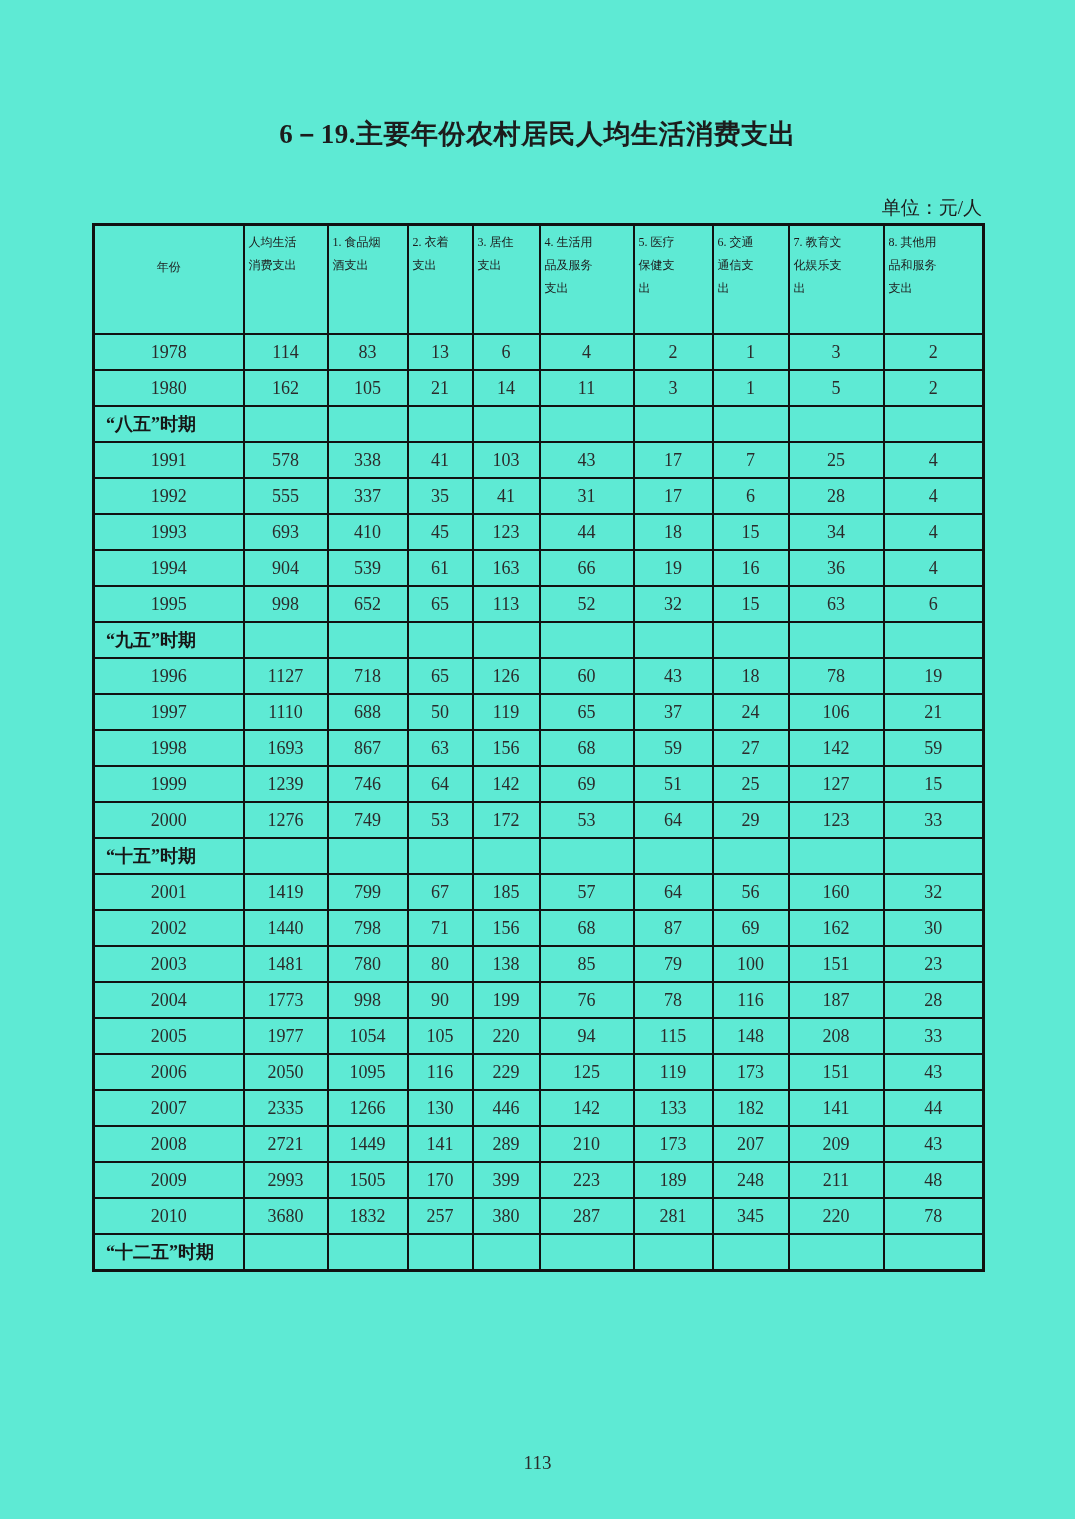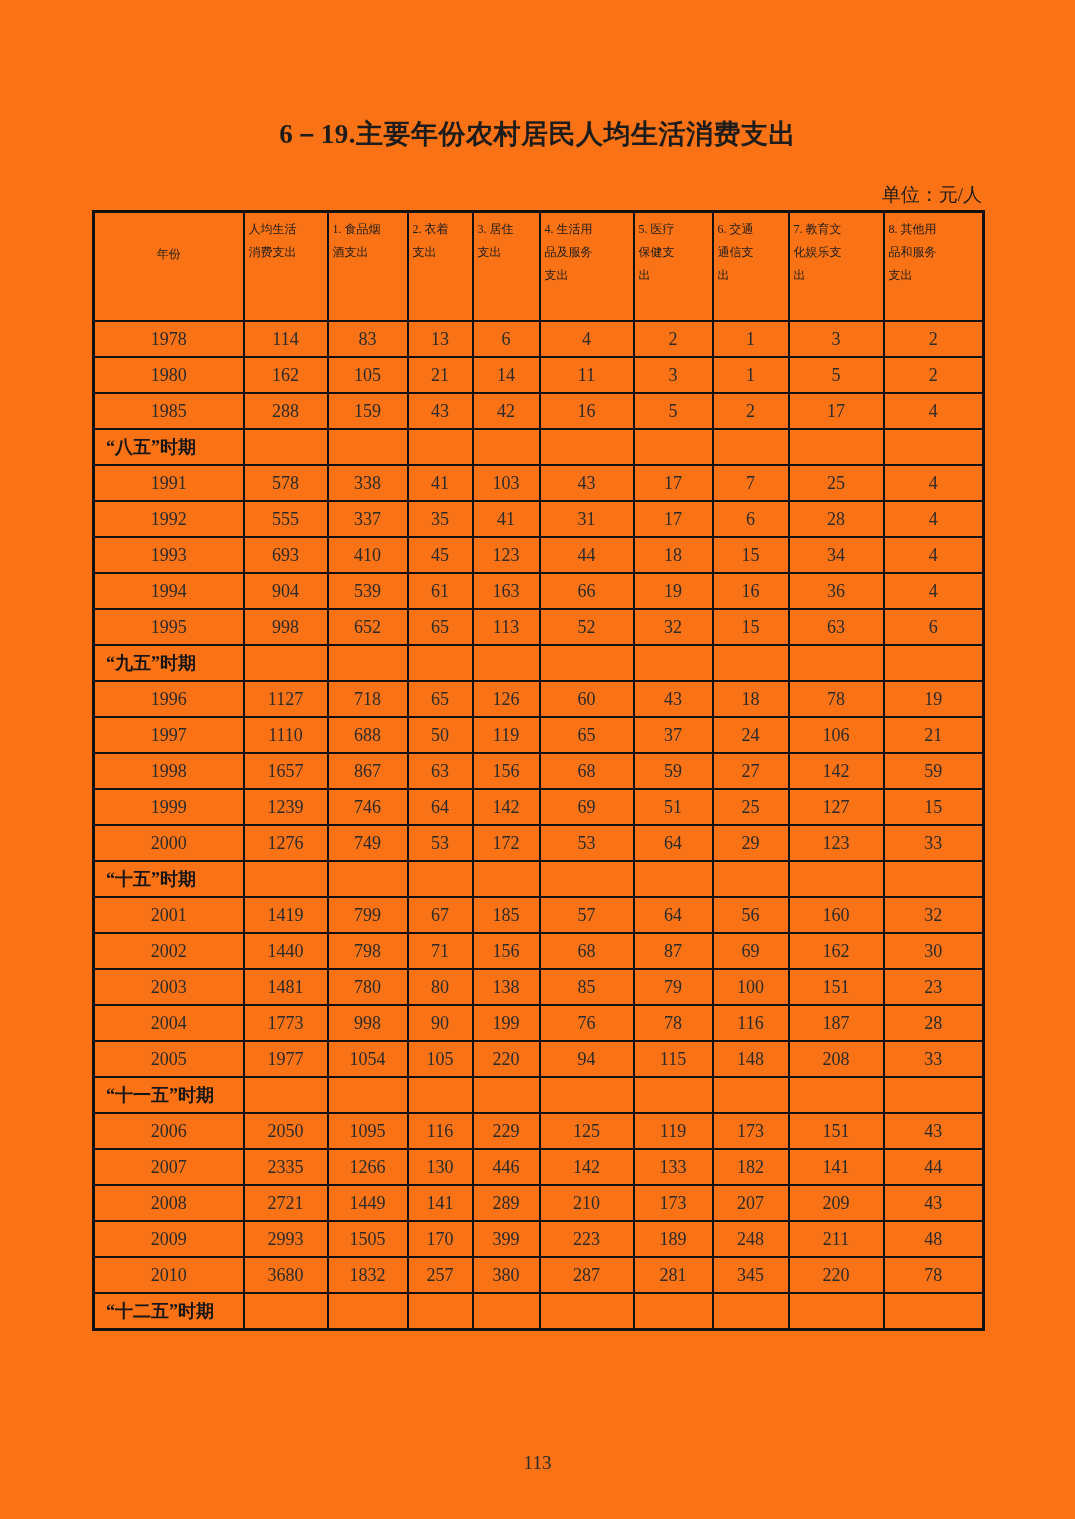--- a/index.html
+++ b/index.html
@@ -6,33 +6,33 @@
     margin: 0;
     padding: 0;
     background: #ffffff;
     color: #1c1c1c;
     font-family: "Liberation Serif", "DejaVu Serif", serif;
   }
   .page {
     position: relative;
     width: 1075px;
     height: 1519px;
-    background: #f97316;
+    background: #5eead4;
     overflow: hidden;
   }
   .doc-title {
     margin: 116px 0 0 0;
     text-align: center;
     font-size: 27px;
     font-weight: bold;
     letter-spacing: 0.5px;
   }
   .unit-row {
     width: 890px;
-    margin: 30px 0 2px 92px;
+    margin: 43px 0 2px 92px;
     text-align: right;
     font-size: 19px;
   }
   table.stat-table {
     table-layout: fixed;
     border-collapse: collapse;
     width: 890px;
     margin: 0 0 0 92px;
     border: 3px solid #111111;
   }
@@ -150,32 +150,20 @@
           <td>105</td>
           <td>21</td>
           <td>14</td>
           <td>11</td>
           <td>3</td>
           <td>1</td>
           <td>5</td>
           <td>2</td>
         </tr>
         <tr>
-          <td>1985</td>
-          <td>288</td>
-          <td>159</td>
-          <td>43</td>
-          <td>42</td>
-          <td>16</td>
-          <td>5</td>
-          <td>2</td>
-          <td>17</td>
-          <td>4</td>
-        </tr>
-        <tr>
           <td class="section-cell">“八五”时期</td>
           <td></td>
           <td></td>
           <td></td>
           <td></td>
           <td></td>
           <td></td>
           <td></td>
           <td></td>
           <td></td>
@@ -271,21 +259,21 @@
           <td>50</td>
           <td>119</td>
           <td>65</td>
           <td>37</td>
           <td>24</td>
           <td>106</td>
           <td>21</td>
         </tr>
         <tr>
           <td>1998</td>
-          <td>1657</td>
+          <td>1693</td>
           <td>867</td>
           <td>63</td>
           <td>156</td>
           <td>68</td>
           <td>59</td>
           <td>27</td>
           <td>142</td>
           <td>59</td>
         </tr>
         <tr>
@@ -378,32 +366,20 @@
           <td>1054</td>
           <td>105</td>
           <td>220</td>
           <td>94</td>
           <td>115</td>
           <td>148</td>
           <td>208</td>
           <td>33</td>
         </tr>
         <tr>
-          <td class="section-cell">“十一五”时期</td>
-          <td></td>
-          <td></td>
-          <td></td>
-          <td></td>
-          <td></td>
-          <td></td>
-          <td></td>
-          <td></td>
-          <td></td>
-        </tr>
-        <tr>
           <td>2006</td>
           <td>2050</td>
           <td>1095</td>
           <td>116</td>
           <td>229</td>
           <td>125</td>
           <td>119</td>
           <td>173</td>
           <td>151</td>
           <td>43</td>

